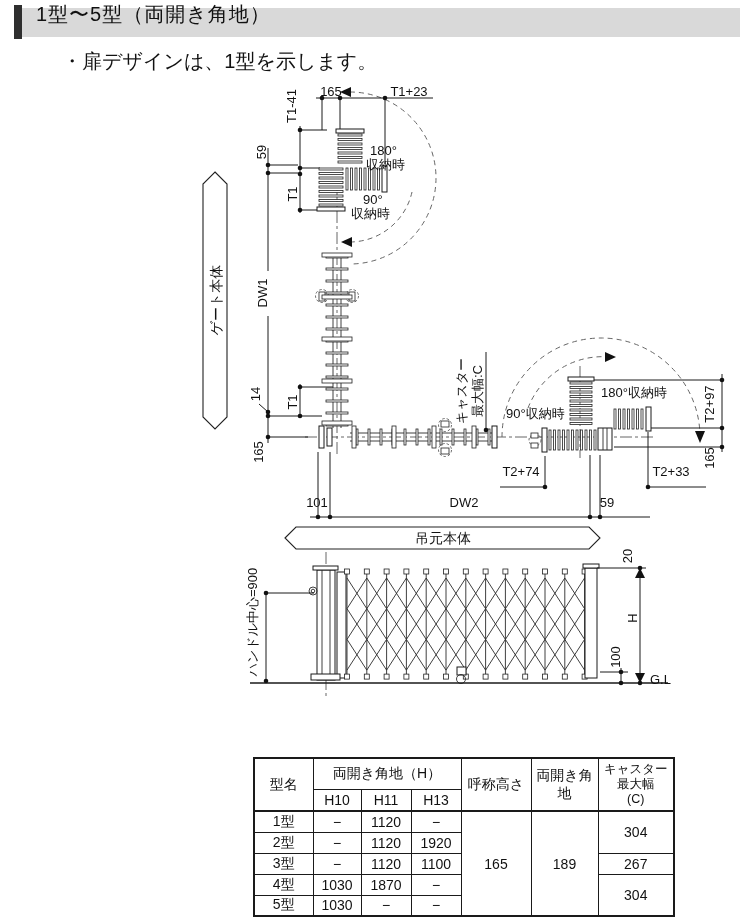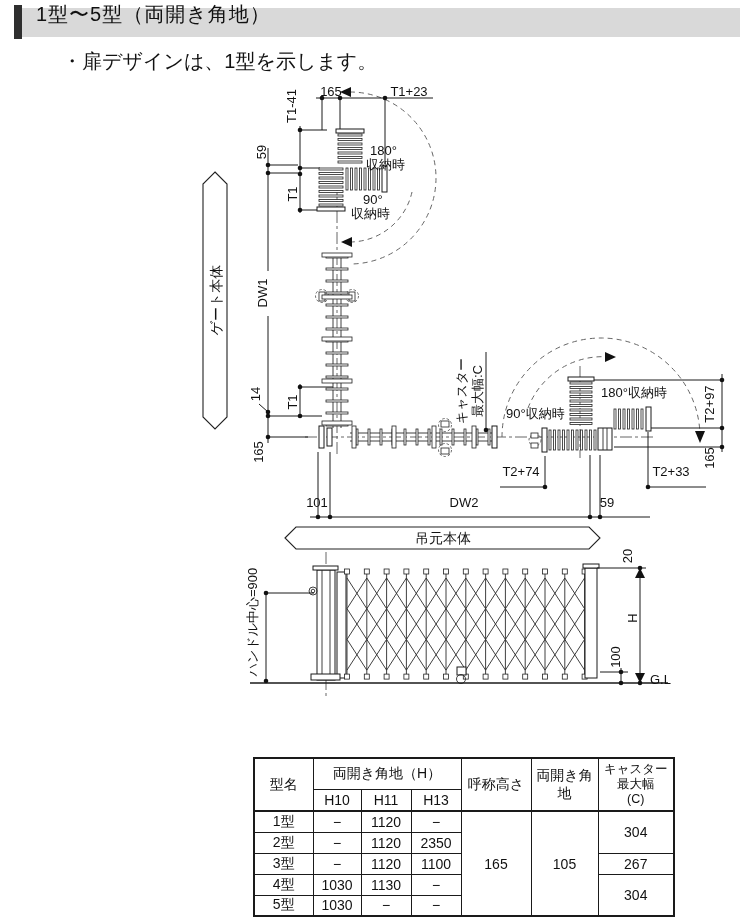--- a/index.html
+++ b/index.html
@@ -466,40 +466,40 @@
     <td class="hb">H10</td>
     <td class="hb">H11</td>
     <td class="hb">H13</td>
   </tr>
   <tr style="height:21px">
     <td>1型</td>
     <td>−</td>
     <td>1120</td>
     <td>−</td>
     <td rowspan="5">165</td>
-    <td rowspan="5">105</td>
+    <td rowspan="5">189</td>
     <td rowspan="2">304</td>
   </tr>
   <tr style="height:21px">
     <td>2型</td>
     <td>−</td>
     <td>1120</td>
-    <td>2350</td>
+    <td>1920</td>
   </tr>
   <tr style="height:21px">
     <td>3型</td>
     <td>−</td>
     <td>1120</td>
     <td>1100</td>
     <td>267</td>
   </tr>
   <tr style="height:21px">
     <td>4型</td>
     <td>1030</td>
-    <td>1130</td>
+    <td>1870</td>
     <td>−</td>
     <td rowspan="2">304</td>
   </tr>
   <tr style="height:21px">
     <td>5型</td>
     <td>1030</td>
     <td>−</td>
     <td>−</td>
   </tr>
 </tbody>

